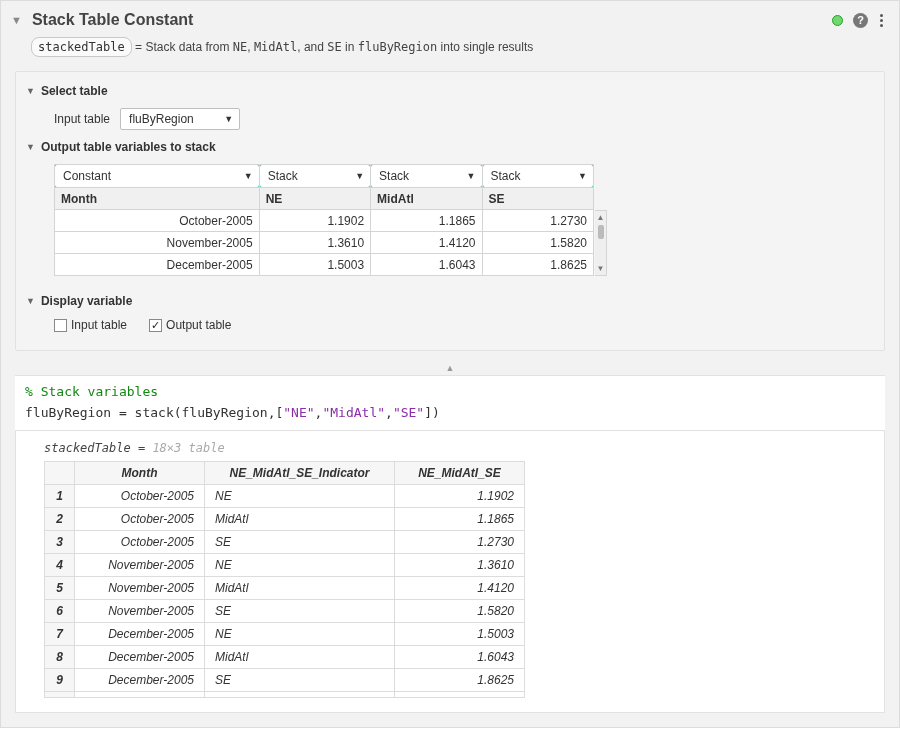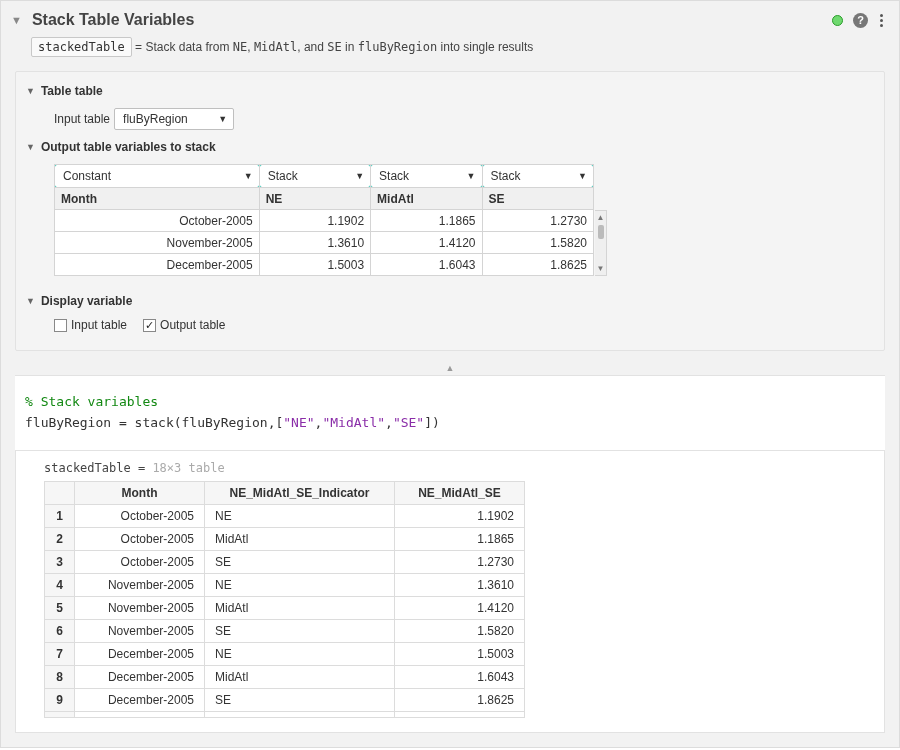--- a/index.html
+++ b/index.html
@@ -6,85 +6,85 @@
   body { margin: 0; font-family: Arial, Helvetica, sans-serif; font-size: 12px; color: #333; background: #fff; }
   .panel { width: 900px; border: 1px solid #dcdcdc; background: #f2f2f2; padding: 0; }
   .titlebar { display: flex; align-items: center; padding: 10px 14px 4px 10px; }
   .collapse-tri { color: #888; font-size: 11px; margin-right: 10px; user-select: none; }
   .title { font-size: 16px; font-weight: bold; color: #444; flex: 1; }
   .status-dot { width: 11px; height: 11px; border-radius: 50%; background: #6fd96f; border: 1px solid #2a9c2a; margin-right: 10px; }
   .help-icon { width: 15px; height: 15px; border-radius: 50%; background: #777; color: #fff; font-size: 11px; font-weight: bold; display: inline-flex; align-items: center; justify-content: center; margin-right: 10px; }
   .menu-dots { display: inline-flex; flex-direction: column; gap: 2px; padding: 2px; }
   .menu-dots span { width: 3px; height: 3px; background: #555; border-radius: 50%; }
   .summary { padding: 4px 14px 14px 30px; color: #444; }
-  .varbox { display: inline-block; border: 1px solid #c8c8c8; background: #fafafa; padding: 2px 6px; font-family: Menlo, Consolas, monospace; font-size: 12px; color: #333; border-radius: 2px; }
+  .varbox { display: inline-block; border: 1px solid #c8c8c8; background: #fafafa; padding: 2px 6px; font-family: Menlo, Consolas, monospace; font-size: 12px; color: #333; border-radius: 8px; }
   .mono { font-family: Menlo, Consolas, monospace; }
   .inner { border: 1px solid #e2e2e2; margin: 0 14px 10px 14px; background: #f4f4f4; border-radius: 2px; padding: 8px 0 12px 0; }
   .section-head { padding: 4px 10px; font-weight: bold; color: #333; display: flex; align-items: center; gap: 6px; font-size: 12px; }
   .tri { color: #666; font-size: 9px; }
-  .row-indent { padding: 6px 10px 6px 38px; display: flex; align-items: center; gap: 4px; }
+  .row-indent { padding: 6px 10px 6px 38px; display: flex; align-items: center; gap: 10px; }
   .select { display: inline-flex; align-items: center; justify-content: space-between; border: 1px solid #bfbfbf; background: #fff; height: 22px; padding: 0 6px 0 8px; min-width: 120px; font-size: 12px; color: #333; border-radius: 2px; }
   .select .caret { font-size: 9px; color: #333; }
   .stack-table-wrap { margin: 6px 10px 0 38px; width: 540px; position: relative; }
   table.stk { border-collapse: collapse; width: 100%; background: #fff; }
   table.stk th, table.stk td { border: 1px solid #d4d4d4; padding: 3px 6px; font-size: 12px; }
   tr.drops th { background: #14b8a6; font-weight: normal; padding: 0; }
   tr.drops .select { border: none; height: 22px; width: 100%; min-width: 0; }
   tr.colnames th { background: #f0f0f0; font-weight: bold; text-align: left; height: 22px; }
   table.stk td { height: 22px; }
   td.month { text-align: right; padding-right: 10px;}
   td.num { text-align: right; }
   .scroll-col { width: 12px; background: #efefef; border: 1px solid #d4d4d4; border-left: none; position: absolute; right: -13px; top: 46px; bottom: 0; display: flex; flex-direction: column; align-items: center; justify-content: space-between; padding: 2px 0; }
   .scroll-col .arr { font-size: 8px; color: #777; }
   .scroll-col .thumb { width: 6px; height: 14px; background: #bbb; border-radius: 2px; position: absolute; top: 14px; }
   .chk { display: inline-flex; align-items: center; gap: 4px; margin-right: 12px; }
   .chkbox { width: 13px; height: 13px; border: 1px solid #888; background: #fff; display: inline-flex; align-items: center; justify-content: center; font-size: 11px; color: #222; }
   .grip { text-align: center; color: #9a9a9a; font-size: 9px; padding: 2px 0; }
-  .code-area { background: #fff; border-top: 1px solid #e2e2e2; border-bottom: 1px solid #e2e2e2; margin: 0 14px 0 14px; padding: 16px 10px; font-family: Menlo, Consolas, monospace; font-size: 13px; line-height: 1.6; }
+  .code-area { background: #fff; border-top: 1px solid #e2e2e2; border-bottom: 1px solid #e2e2e2; margin: 0 14px 0 14px; padding: 6px 10px; font-family: Menlo, Consolas, monospace; font-size: 13px; line-height: 1.6; }
   .cm { color: #128812; }
   .str { color: #8a2da8; }
-  .output-area { background: #fff; margin: 0 14px 14px 14px; padding: 10px 10px 14px 28px; border: 1px solid #e2e2e2; border-top: none; }
+  .output-area { background: #fff; margin: 0 14px 14px 14px; padding: 10px 10px 14px 28px; border: 1px solid #e2e2e2; border-top: none; font-style: italic; }
   .out-head { font-family: Menlo, Consolas, monospace; font-size: 12px; color: #444; margin-bottom: 6px; }
   .out-head .dim { color: #aaa; }
   table.out { border-collapse: collapse; background: #fff; }
   table.out th, table.out td { border: 1px solid #dcdcdc; padding: 4px 10px; font-size: 12px; height: 22px; }
   table.out th { background: #f6f6f6; font-weight: bold; text-align: center; }
   table.out td.idx { background: #f6f6f6; text-align: center; font-weight: bold; width: 30px; }
   table.out td.monthc { text-align: right; width: 130px; }
   table.out td.ind { text-align: left; width: 190px; }
   table.out td.val { text-align: right; width: 130px; }
   table.out tr.spacer td { height: 6px; padding: 0; }
 </style>
 </head>
 <body>
 
 <div class="panel">
 
   <div class="titlebar">
     <span class="collapse-tri">▼</span>
-    <span class="title">Stack Table Variables</span>
+    <span class="title">Stack Table Constant</span>
     <span class="status-dot"></span>
     <span class="help-icon">?</span>
     <span class="menu-dots">
         <span></span>
         <span></span>
         <span></span>
       </span>
   </div>
 
   <div class="summary">
     <span class="varbox">stackedTable</span>
     <span> = Stack data from </span><span class="mono">NE</span><span>, </span><span class="mono">MidAtl</span><span>, and </span><span class="mono">SE</span><span> in </span><span class="mono">fluByRegion</span><span> into single results</span>
   </div>
 
   <div class="inner">
 
     <div class="section-head">
       <span class="tri">▼</span>
-      <span>Table table</span>
+      <span>Select table</span>
     </div>
     <div class="row-indent">
       <span>Input table</span>
       <span class="select">
         <span>fluByRegion</span>
         <span class="caret">▼</span>
       </span>
     </div>
 
     <div class="section-head">

